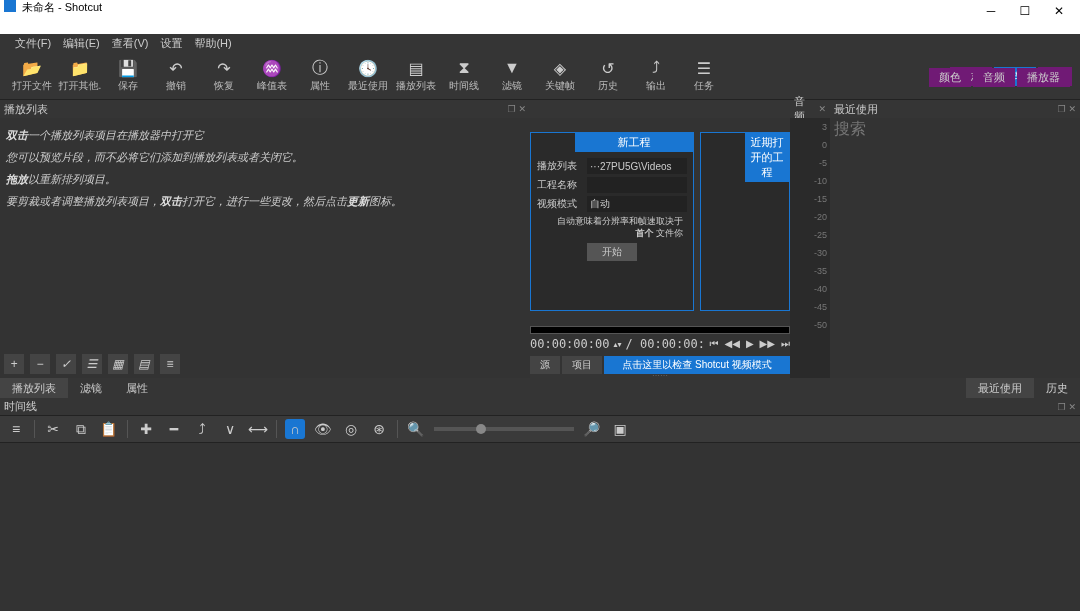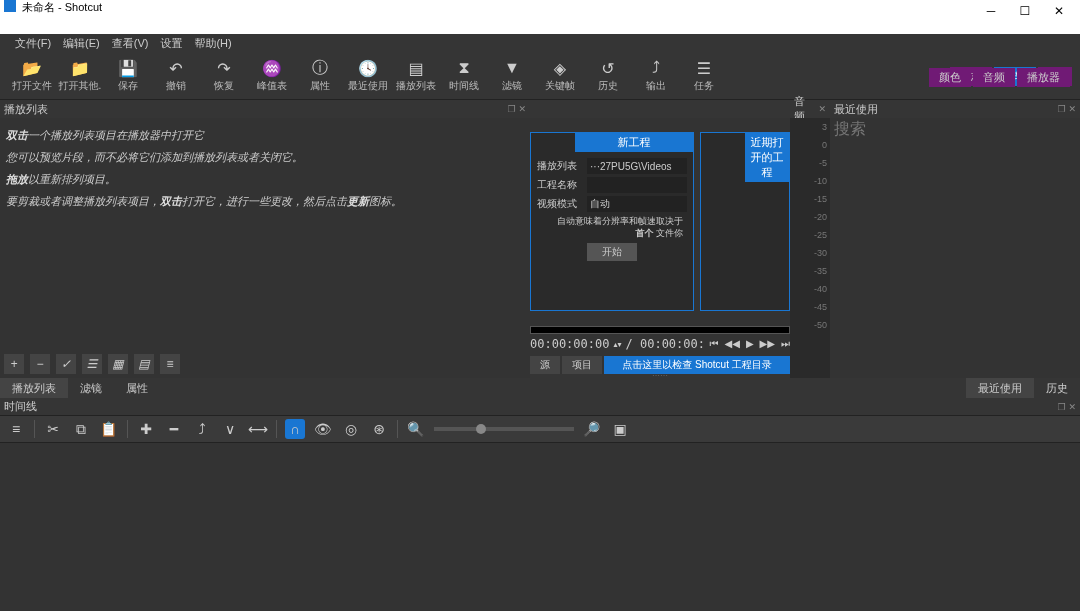--- a/index.html
+++ b/index.html
@@ -236,21 +236,21 @@
         <span>⏮</span>
         <span>◀◀</span>
         <span>▶</span>
         <span>▶▶</span>
         <span>⏭</span>
       </div>
     </div>
     <div class="ctabs">
       <div class="ctab">源</div>
       <div class="ctab">项目</div>
-      <div class="ctab long">点击这里以检查 Shotcut 工程目录</div>
+      <div class="ctab long">点击这里以检查 Shotcut 视频模式</div>
     </div>
     <div class="drag"></div>
   </div>
 
   <div class="audio" id="audio-ticks">
       <div class="tick">3</div>
       <div class="tick">0</div>
       <div class="tick">-5</div>
       <div class="tick">-10</div>
       <div class="tick">-15</div>

